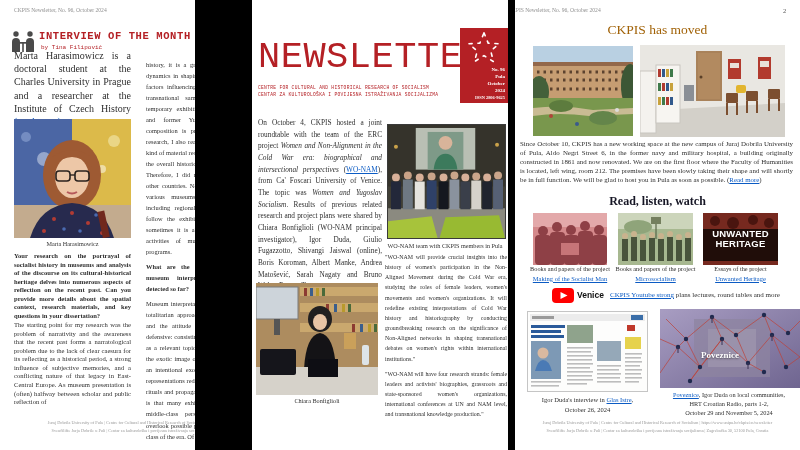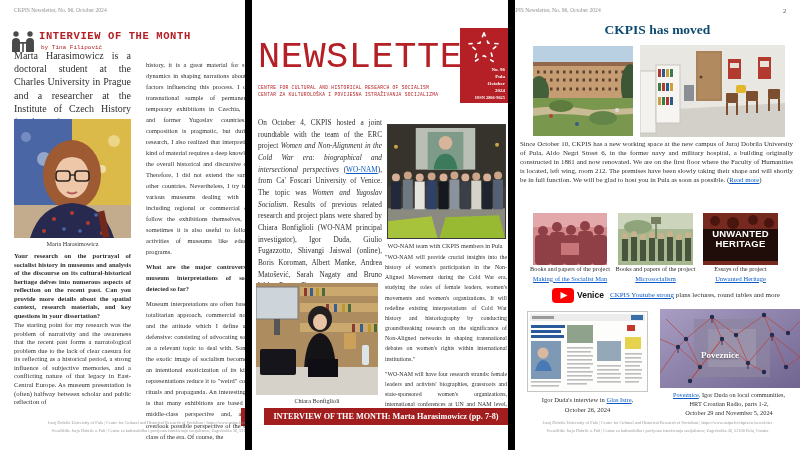--- a/index.html
+++ b/index.html
@@ -18,21 +18,21 @@
   .link{color:#0b5bc4;text-decoration:underline;cursor:pointer}
   .tiny-footer{font-size:4.3px;color:#9a9a9a;line-height:1.85;text-align:center}
   .hdr{font-size:5.6px;color:#909090}
   .caption{font-size:6.2px;color:#333;text-align:center}
 </style>
 </head>
 <body>
 
 <div id="stage">
 
-  <div class="page" id="page-left" style="left:0;width:245px">
+  <div class="page" id="page-left" style="left:0;width:195px">
     <div class="abs hdr" style="left:14px;top:7px">CKPIS Newsletter, No. 96, October 2024</div>
 
     <span class="abs" style="left:11px;top:30px">
       <svg width="24" height="22" viewBox="0 0 24 22">
           <g fill="#4a4a4a">
         <circle cx="5" cy="4" r="2.7"></circle>
             <path d="M1,22 V12 q0,-4 4,-4 q4,0 4,4 v10 z"></path>
         <circle cx="19" cy="4" r="2.7"></circle>
             <path d="M15,22 V12 q0,-4 4,-4 q4,0 4,4 v10 z"></path>
         <rect x="8.6" y="12" width="6.8" height="1.7"></rect>
@@ -201,28 +201,27 @@
         <ellipse cx="64" cy="39" rx="7" ry="8" fill="#e8c4a5"></ellipse>
         <path d="M48,86 q2,-34 16,-36 q14,2 16,36 z" fill="#141316"></path>
         <rect y="84" width="122" height="28" fill="#d6d2ca"></rect>
         <rect x="4" y="66" width="36" height="26" rx="2" fill="#15151b"></rect>
         <rect x="52" y="76" width="30" height="18" fill="#0e0e14"></rect>
         <rect x="106" y="62" width="7" height="20" rx="2" fill="#dde4e8"></rect>
       </svg>
     </div>
     <div class="abs caption" style="left:4px;top:397px;width:122px">Chiara Bonfiglioli</div>
 
-    <div class="abs ctr" style="left:12px;top:408px;width:244px;height:17px;background:#a21d1d;color:#fff;font-weight:bold;font-size:8.2px;line-height:17px">INTERVIEW OF THE MONTH: Marta Harasimowicz (pp. 7-8)</div>
   </div>
 
   <div class="page" id="page-right" style="left:515px;width:285px">
     <div class="abs hdr" style="left:-7px;top:7px">CKPIS Newsletter, No. 96, October 2024</div>
     <div class="abs" style="left:268px;top:7px;font-size:6.5px;color:#555">2</div>
 
-    <div class="abs ctr" style="left:0;top:22px;width:285px;font-size:13.5px;font-weight:bold;color:#0c4a6e">CKPIS has moved</div>
+    <div class="abs ctr" style="left:0;top:22px;width:285px;font-size:13.5px;font-weight:normal;color:#a16207">CKPIS has moved</div>
 
     <div class="abs" style="left:18px;top:46px">
       <svg width="100" height="90" viewBox="0 0 100 90">
         <rect width="100" height="90" fill="#b9d0e2"></rect>
         <rect y="18" width="100" height="34" fill="#c69d72"></rect>
           <rect y="16" width="100" height="4" fill="#93684a"></rect>
         <g stroke="#5c432f" stroke-width="3">
             <line x1="4" y1="26" x2="96" y2="26" stroke-dasharray="2.5 4"></line>
             <line x1="4" y1="34" x2="96" y2="34" stroke-dasharray="2.5 4"></line>
             <line x1="4" y1="43" x2="96" y2="43" stroke-dasharray="2.5 4"></line>
@@ -276,20 +275,21 @@
             <rect x="116" y="56" width="2" height="12"></rect>
           <rect x="128" y="44" width="12" height="10" rx="1"></rect>
             <rect x="128" y="54" width="2" height="12"></rect>
             <rect x="138" y="54" width="2" height="12"></rect>
           </g>
       </svg>
     </div>
 
     <div class="abs jt" style="left:5px;top:139px;width:273px;font-size:6.9px;line-height:1.32"><span>Since October 10, CKPIS has a new working space at the new campus of Juraj Dobrila University of Pula, Aldo Negri Street 6, in the former navy and military hospital, a building originally constructed in 1861 and now renovated. We are on the first floor where the Faculty of Humanities is located, left wing, room 212. The premises have been slowly taking their shape and will shortly be in full function. We will be glad to host you in Pula as soon as possible. (</span><span class="seg-link">Read more</span><span>)</span></div>
 
+    <div class="abs ctr" style="left:0;top:194px;width:285px;font-size:12px;font-weight:bold;color:#161625">Read, listen, watch</div>
 
     <div class="abs" style="left:18px;top:213px">
       <svg width="74" height="52" viewBox="0 0 74 52">
         <rect width="74" height="52" fill="#d4898b"></rect>
           <rect width="74" height="14" fill="#e3a9aa"></rect>
         <g fill="#8e4046">
             <circle cx="10" cy="18" r="5"></circle>
             <circle cx="24" cy="14" r="5"></circle>
             <circle cx="38" cy="17" r="5"></circle>
             <circle cx="52" cy="13" r="5"></circle>

